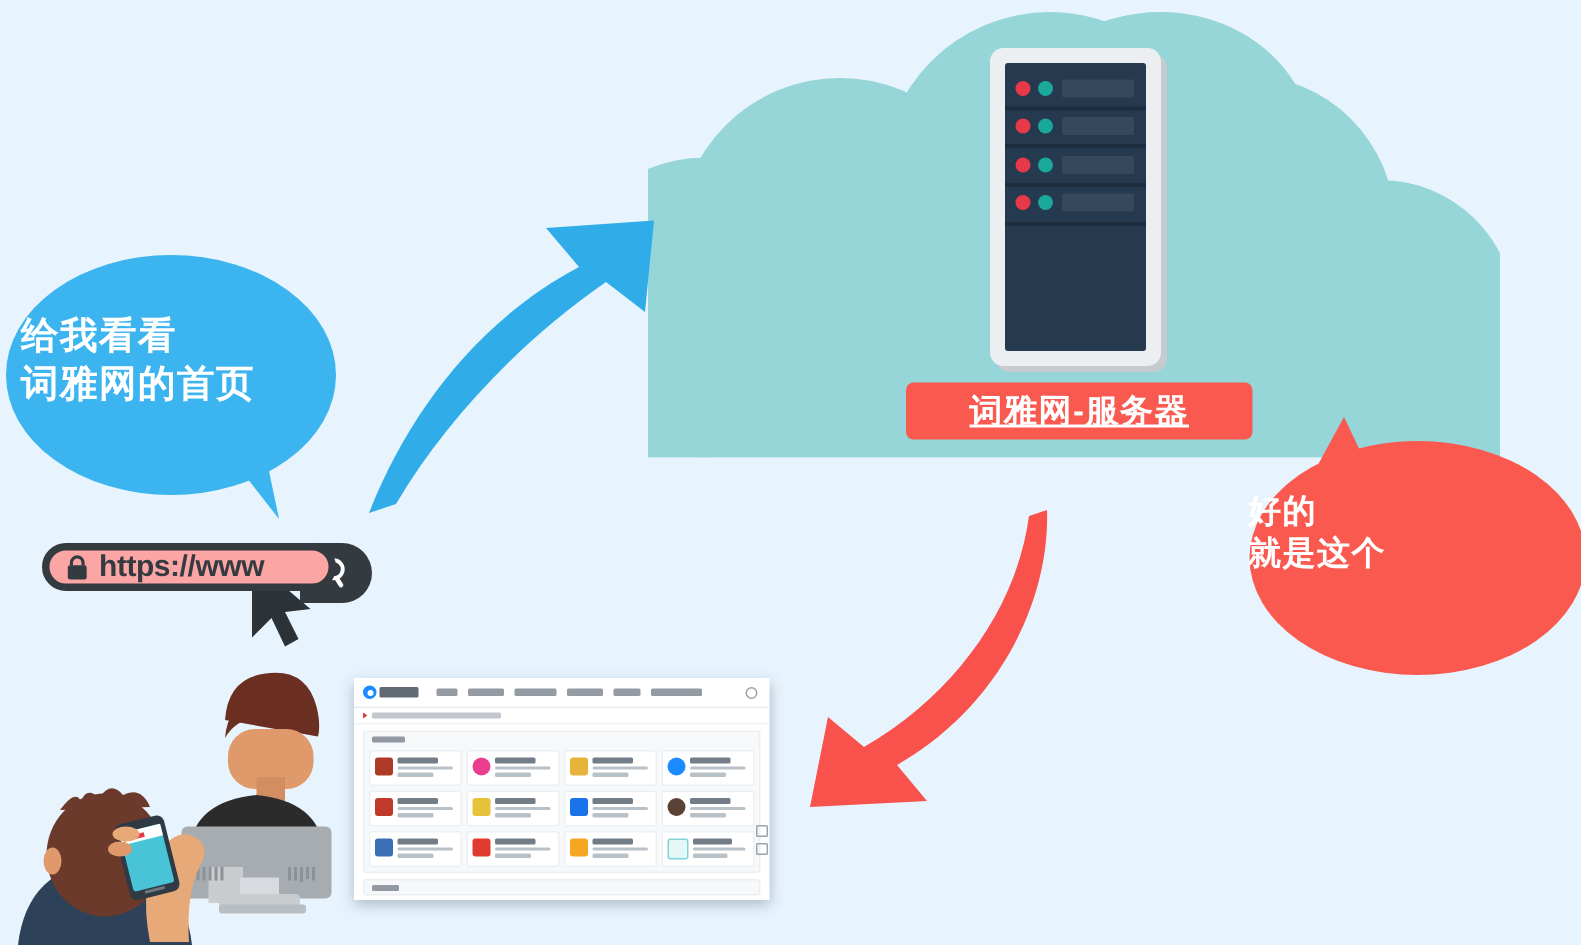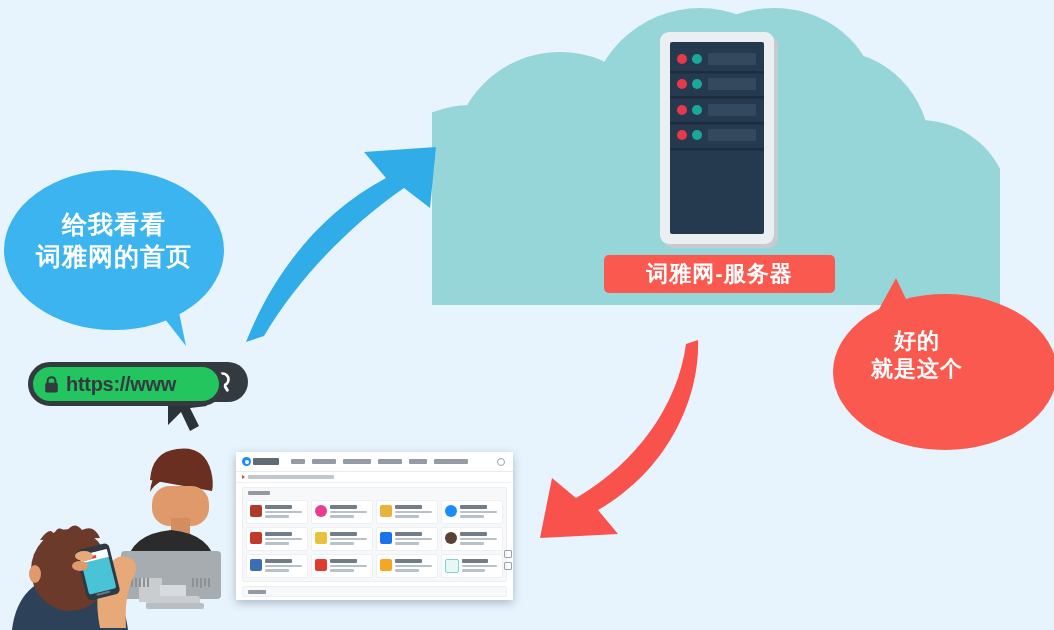--- a/index.html
+++ b/index.html
@@ -10,48 +10,48 @@
     position:relative;
   }
   #stage{position:absolute;inset:0;width:1054px;height:630px;}
   .layer{position:absolute;top:0;left:0;width:1054px;height:630px;}
 
   
   .bubble-text{
     position:absolute;
     color:#ffffff;
     font-weight:bold;
-    text-align:center;
+    text-align:left;
     line-height:1.28;
     letter-spacing:1px;
     white-space:pre-line;
     pointer-events:none;
   }
   #bubble-blue-text{
     left:14px;top:208px;width:200px;
     font-size:25px;
   }
   #bubble-red-text{
     left:832px;top:327px;width:170px;
     font-size:22px;
   }
 
   
   #server-label{
     position:absolute;left:604px;top:255px;width:231px;height:38px;
     background:#f9594f;border-radius:5px;
     display:flex;align-items:center;justify-content:center;
-    color:#ffffff;font-size:22px;font-weight:bold;letter-spacing:1px;
+    color:#ffffff;font-size:22px;font-weight:bold;letter-spacing:1px;text-decoration:underline;
   }
 
   
   #urlbar{
     position:absolute;left:28px;top:362px;
-    width:196px;height:44px;
-    background:#22c55e;
+    width:196px;height:32px;
+    background:#fca5a5;
     border:5px solid #333a40;
     border-radius:22px;
     box-sizing:border-box;
     display:flex;align-items:center;
     z-index:6;
   }
   #urlbar .lock{
     margin-left:11px;width:15px;height:17px;flex:none;
   }
   #urlbar .urltext{

